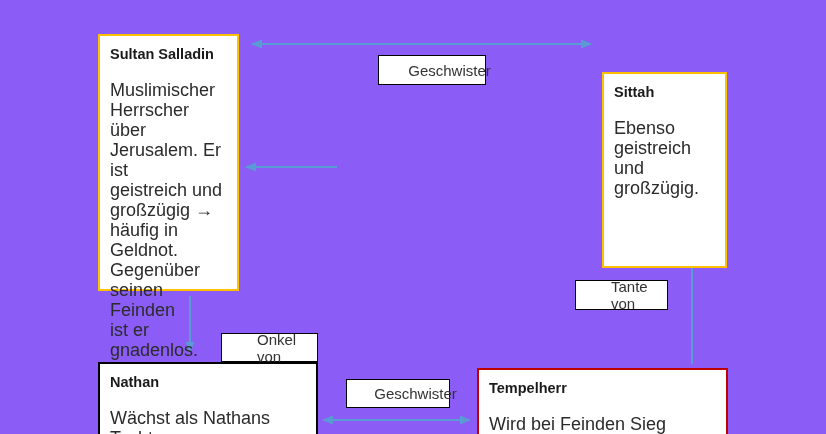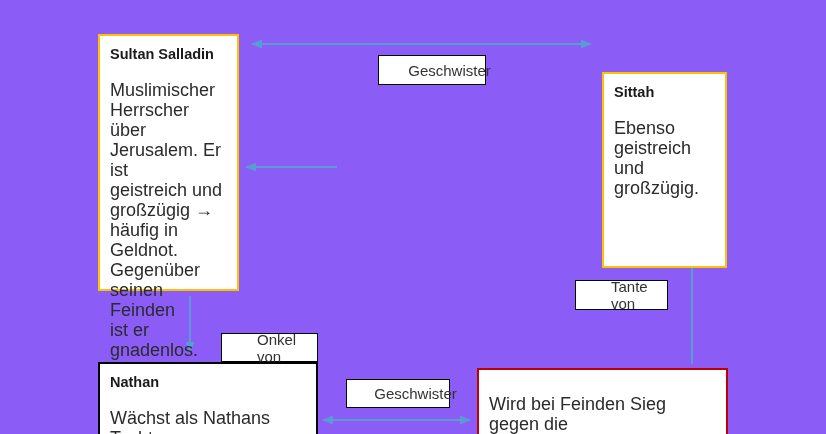--- a/index.html
+++ b/index.html
@@ -107,20 +107,21 @@
   </div>
 
 
   <div class="char-box border-black" id="box-recha">
     <div class="box-title">Nathan</div>
     <div class="box-body">Wächst als Nathans Tochter
 auf. Weiß von Adoption</div>
   </div>
 
   <div class="char-box border-red" id="box-tempelherr">
+    <div class="box-title">Tempelherr</div>
     <div class="box-body">Wird bei Feinden Sieg gegen die</div>
   </div>
 
   <div class="rel-label" id="lbl-geschwister-top">
     <span>Geschwister</span>
   </div>
 
   <div class="rel-label" id="lbl-onkel-von">
     <span>Onkel von</span>
   </div>

